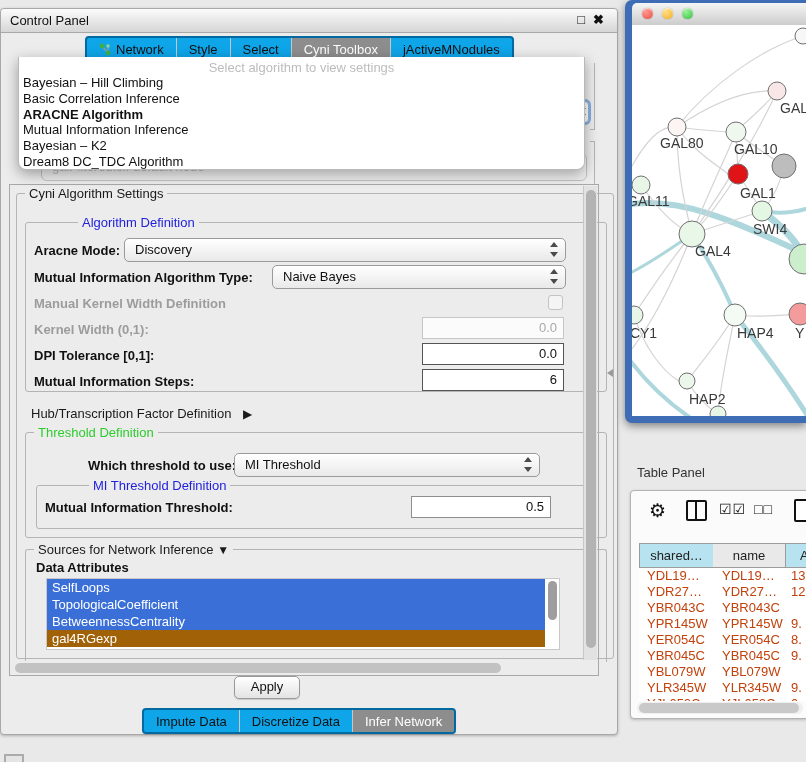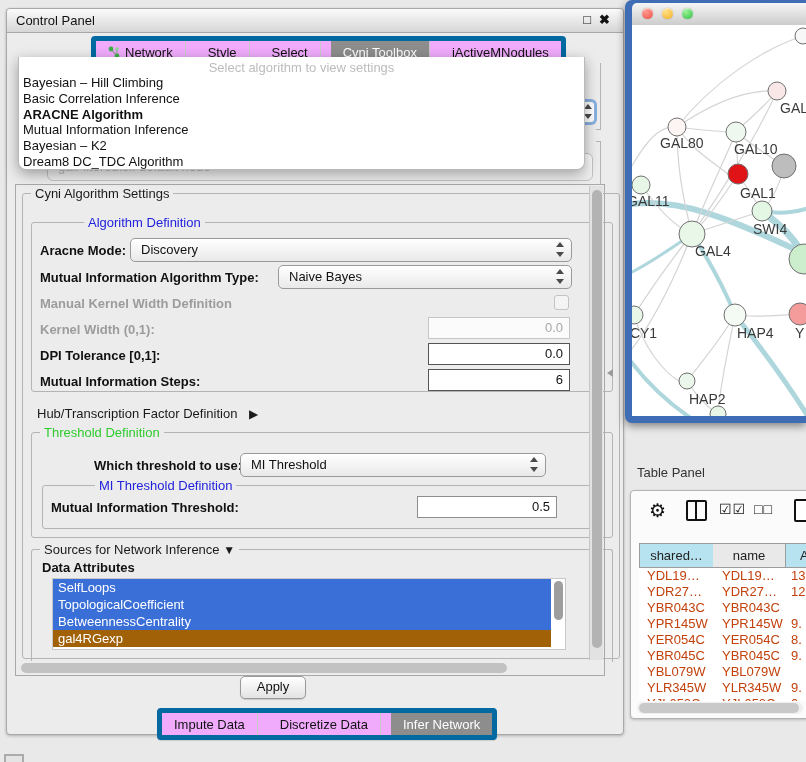--- a/index.html
+++ b/index.html
@@ -5,21 +5,21 @@
   html,body{margin:0;padding:0;background:#e9e9e9;}
   #root{position:relative;width:806px;height:762px;overflow:hidden;
         font-family:"Liberation Sans",sans-serif;font-size:13px;color:#1a1a1a;}
   .abs{position:absolute;}
   
   .win{background:#ececec;border:1px solid #a8a8a8;border-radius:4px;box-shadow:0 1px 3px rgba(0,0,0,.25);}
   .titlebar{background:linear-gradient(#fbfbfb,#d6d6d6);border-bottom:1px solid #a8a8a8;border-radius:4px 4px 0 0;}
   .titlebar .t{position:absolute;left:9px;top:4px;font-size:13px;color:#111;}
   .winbtn{position:absolute;top:3px;font-size:13px;color:#111;cursor:default;}
   
-  .tabs{display:flex;border:5px solid #0369a1;border-radius:4px;background:#f0abfc;overflow:hidden;height:22px;box-shadow:0 1px 1px rgba(0,0,0,.12);gap:10px;}
+  .tabs{display:flex;border:2px solid #0369a1;border-radius:4px;background:#0ea5e9;overflow:hidden;height:22px;box-shadow:0 1px 1px rgba(0,0,0,.12);}
   .seg{display:flex;align-items:center;gap:4px;padding:0 12px;border-right:1px solid #c7c7c7;font-size:13px;color:#111;white-space:nowrap;}
   .seg:last-child{border-right:none;}
   .seg.sel{background:#8d8d8d;color:#fff;}
   
   .popup{background:#fff;border:1px solid #b9b9b9;border-top:none;border-radius:0 0 8px 8px;box-shadow:0 4px 14px rgba(0,0,0,.35);}
   .popup .prompt{color:#bcbcbc;text-align:center;padding-top:3px;height:15px;}
   .popup .it{padding:0 4px;height:15.8px;line-height:15.8px;color:#111;white-space:nowrap;}
   .popup .it.b{font-weight:bold;}
   
   .grp{border:1px solid #b4b4b4;border-radius:3px;padding-left:40px;}
@@ -55,21 +55,21 @@
   .trow .c2{width:73px;padding-left:9px;box-sizing:border-box;overflow:hidden;white-space:nowrap;}
   .trow .c3{flex:1;padding-left:5px;overflow:hidden;white-space:nowrap;}
   .toolico{position:absolute;color:#111;}
   svg text{font-family:"Liberation Sans",sans-serif;}
 </style>
 </head>
 <body>
 
 <div id="root">
 
-  <div class="abs win" style="left:6px;top:8px;width:616px;height:725px;">
+  <div class="abs win" style="left:0;top:8px;width:616px;height:725px;">
     <div class="titlebar abs" style="left:0;top:0;right:0;height:23px;">
       <span class="t">Control Panel</span>
       <span class="winbtn" style="right:32px;">□</span>
       <span class="winbtn" style="right:13px;font-weight:bold;">✖</span>
     </div>
 
     <div class="abs tabs" style="left:84px;top:27px;">
       <div class="seg">
         <svg width="13" height="13" viewBox="0 0 13 13">
           <line x1="3" y1="3" x2="9" y2="10" stroke="#9c9c9c" stroke-width="1.2"></line>
@@ -176,21 +176,21 @@
       <div class="abs sbtrack" style="right:1px;top:1px;width:13px;height:474px;border:none;border-left:1px solid #c6c6c6;border-radius:0;">
         <div class="sbthumb abs" style="left:1.5px;top:4px;width:10px;height:458px;"></div>
       </div>
       <div class="abs" style="left:1px;bottom:1px;height:13px;width:572px;background:#ececec;">
         <div class="sbthumb abs" style="left:4px;top:1.5px;height:10px;width:486px;background:#c2c2c2;"></div>
       </div>
     </div>
 
     <div class="abs btn" style="left:233px;top:667px;width:64px;height:21px;">Apply</div>
 
-    <div class="abs tabs" style="left:141px;top:699px;margin-left:9px;">
+    <div class="abs tabs" style="left:141px;top:699px;">
       <div class="seg">
           <span>Impute Data</span>
         </div>
       <div class="seg">
           <span>Discretize Data</span>
         </div>
       <div class="seg sel">
           <span>Infer Network</span>
         </div>
     </div>

